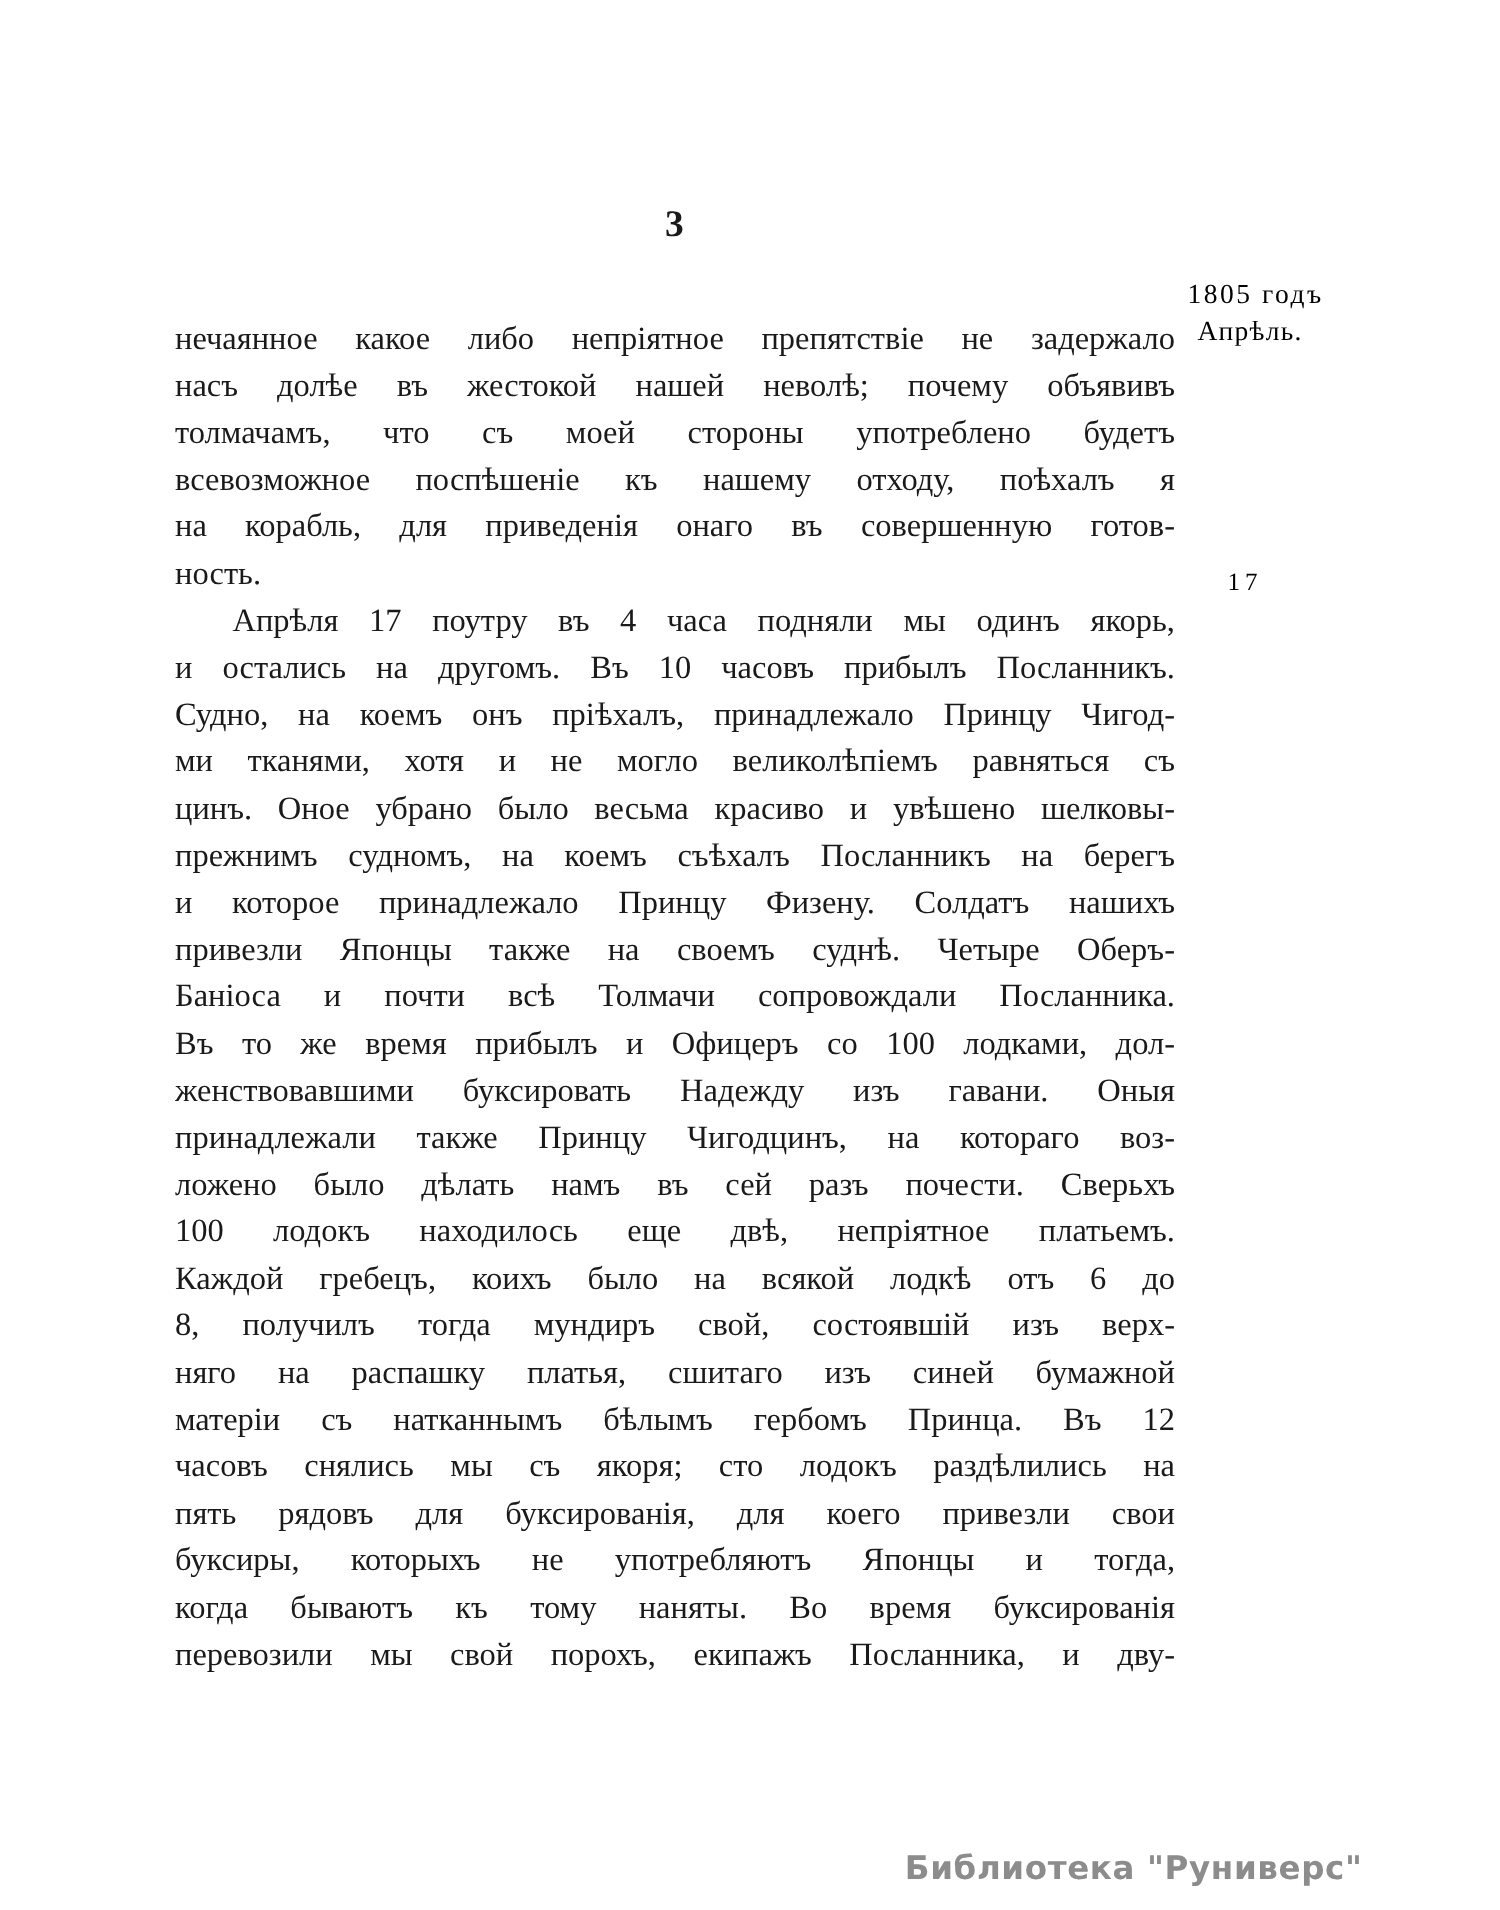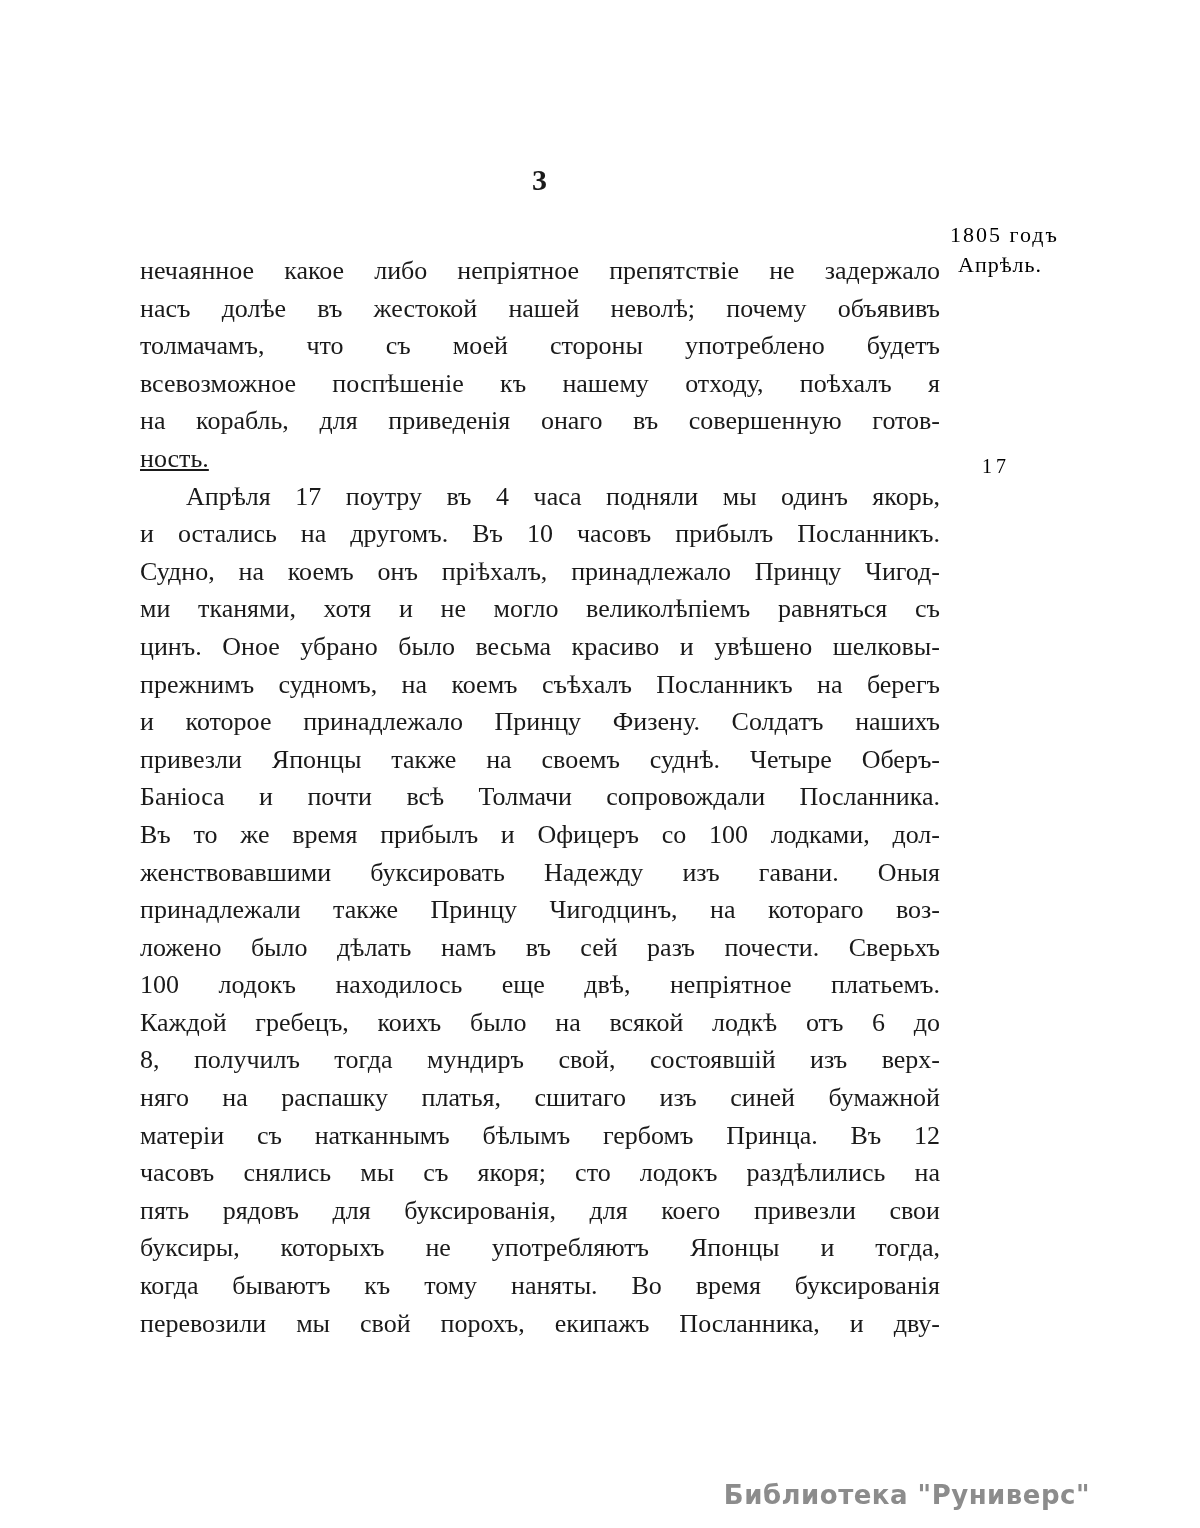--- a/index.html
+++ b/index.html
@@ -41,21 +41,20 @@
   .line {
     height: 37.6px;
     line-height: 37.6px;
     text-align: justify;
     text-align-last: justify;
     overflow: hidden;
     white-space: normal;
   }
   .line.short {
     text-align-last: left;
-    text-decoration: underline;
   }
   .line.indent {
     text-indent: 46px;
   }
   .margin-note {
     position: absolute;
     font-family: "Liberation Serif", serif;
     color: #000000;
   }
   .note-year {

